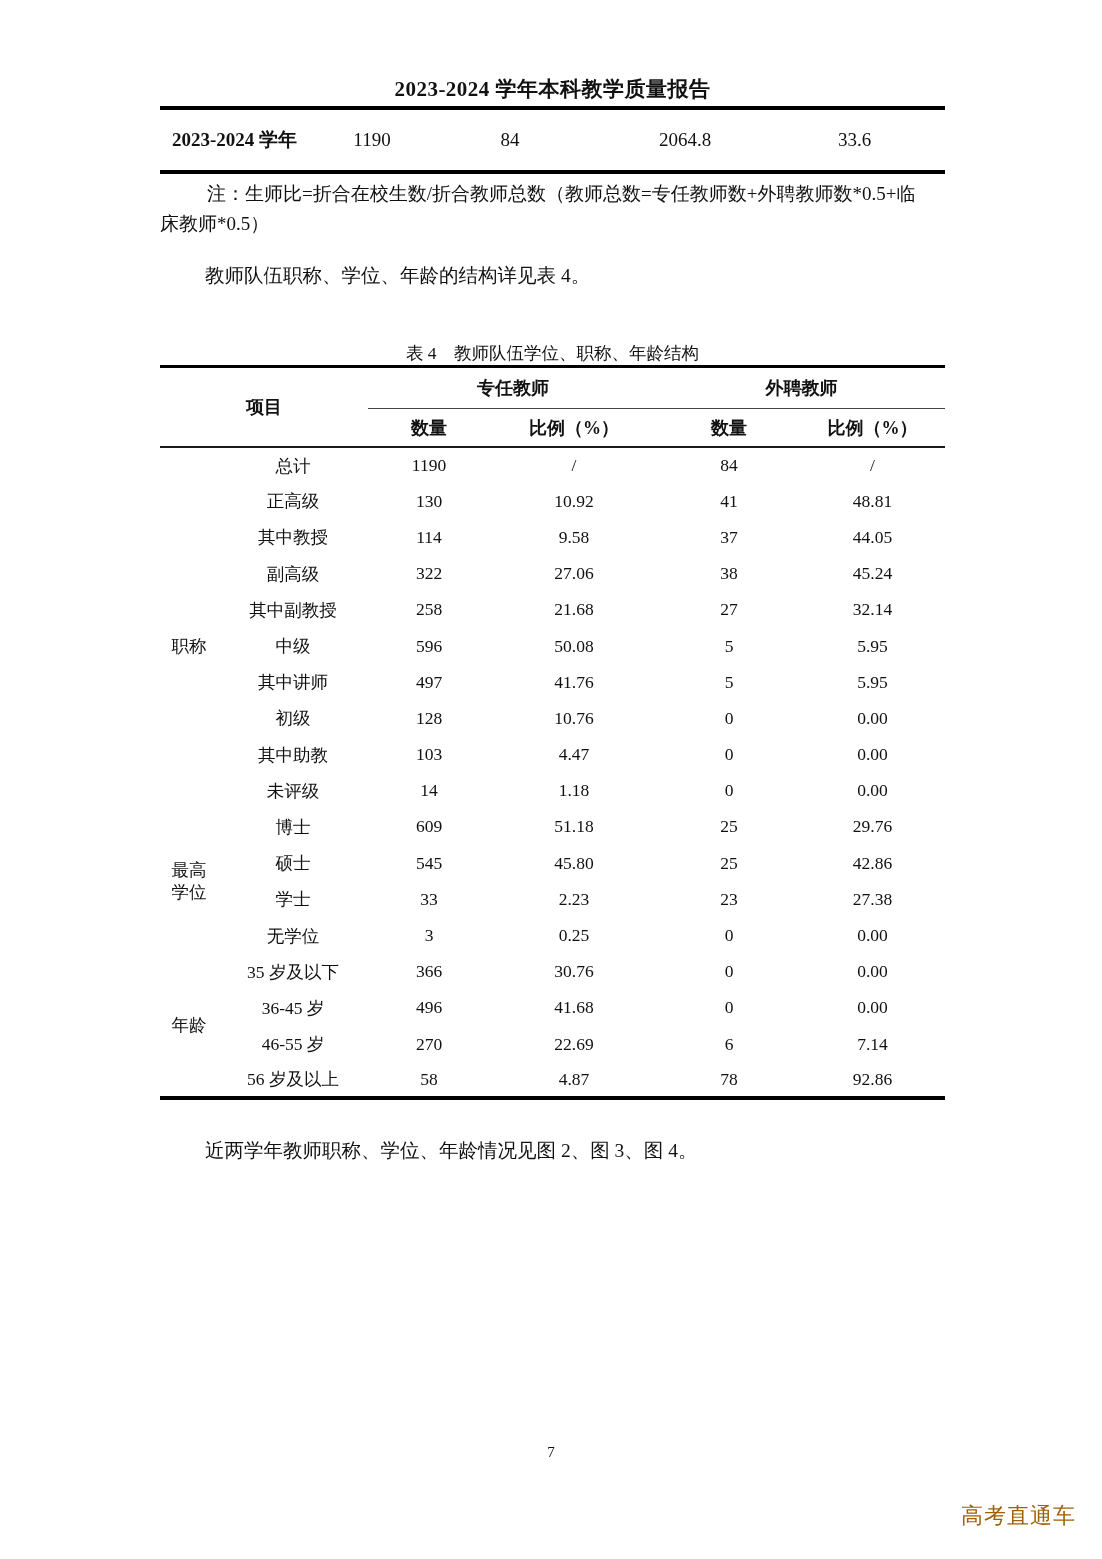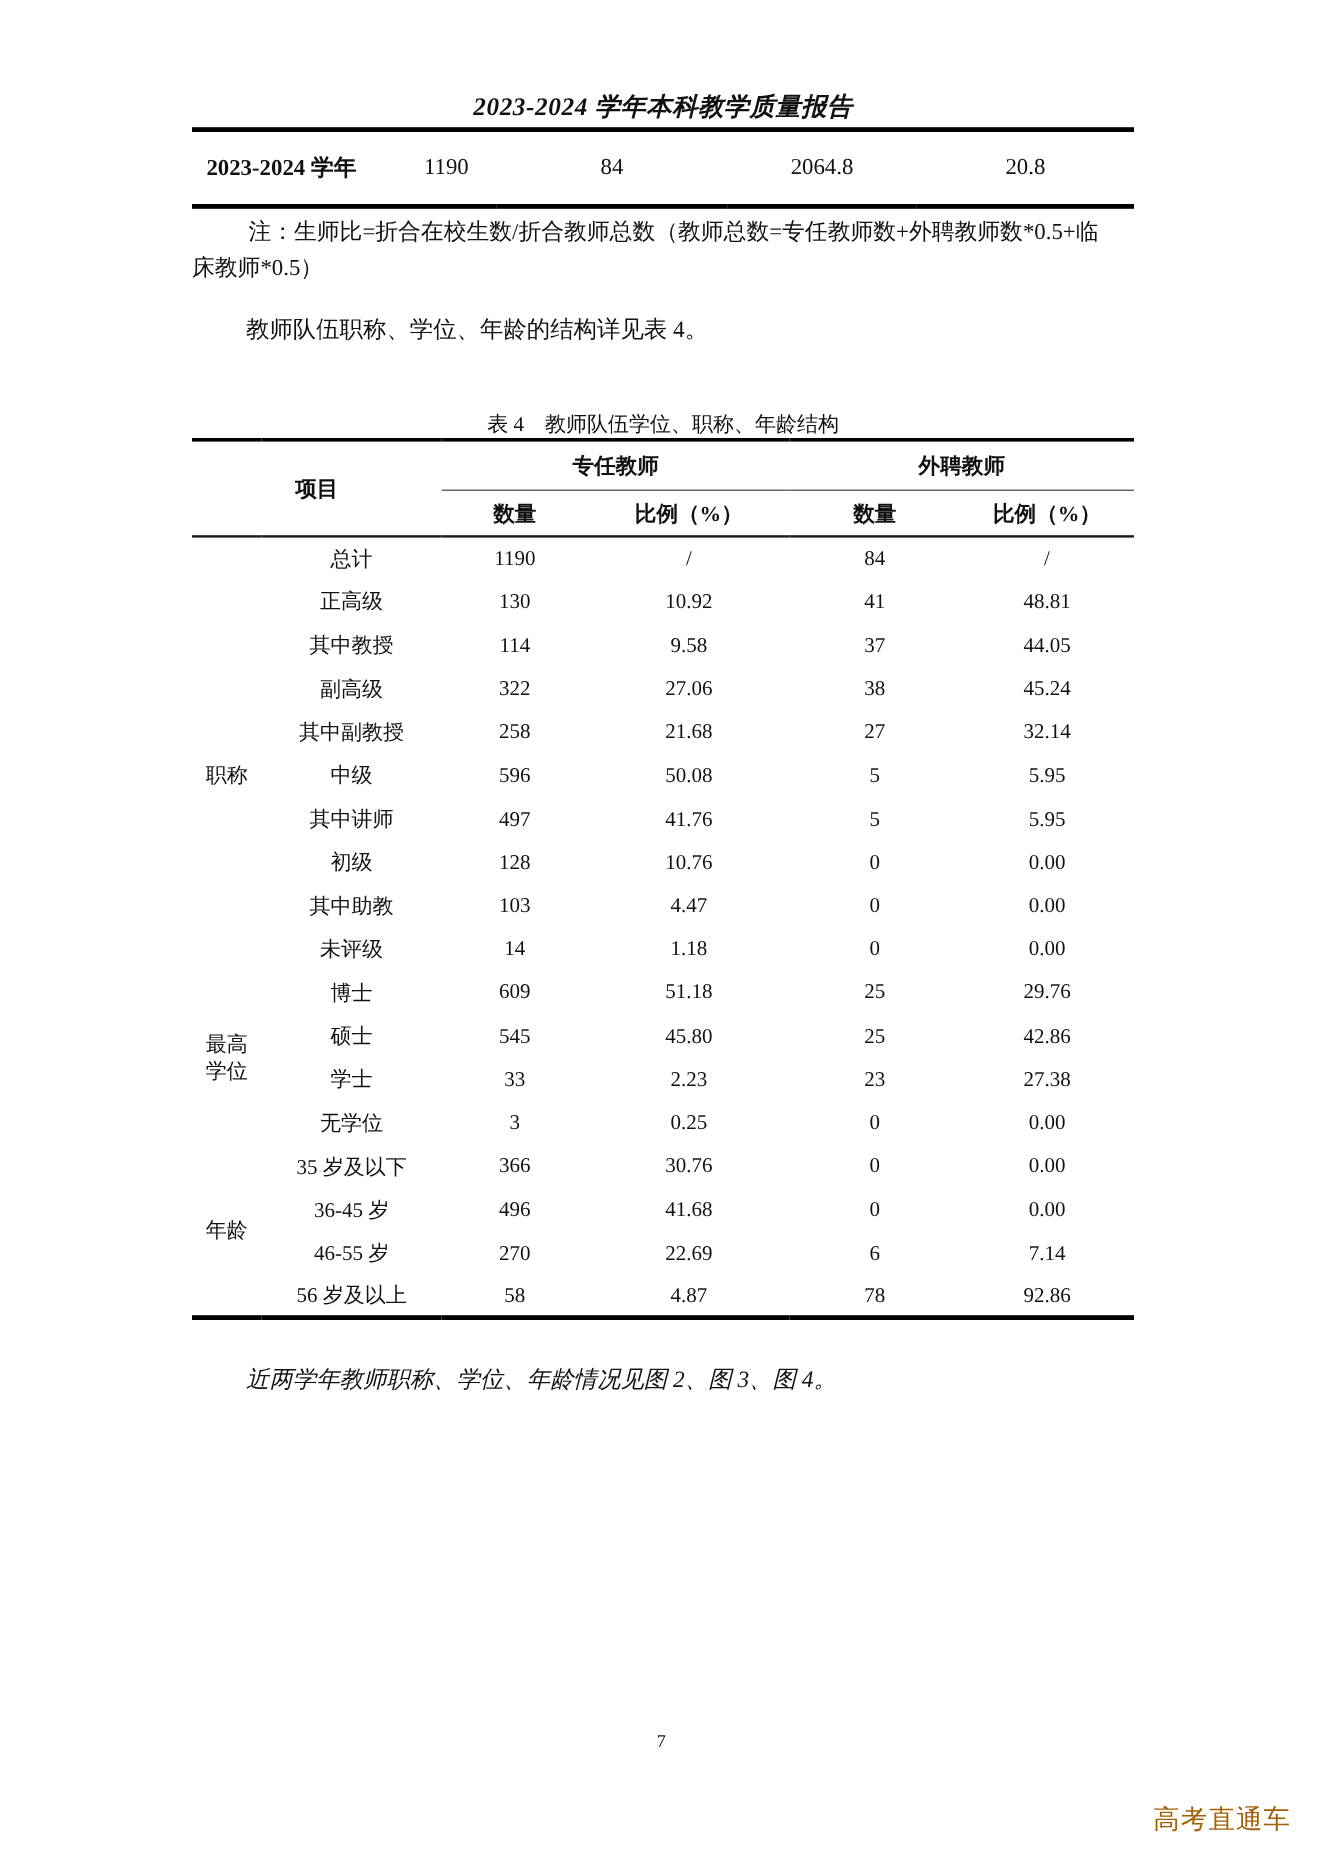--- a/index.html
+++ b/index.html
@@ -22,21 +22,20 @@
 
   
   .doc-title {
     text-align: center;
     font-size: 21px;
     font-weight: bold;
     line-height: 30px;
     letter-spacing: 0.5px;
     border-bottom: 4px solid #000;
     padding-bottom: 2px;
-    font-style: italic;
   }
 
   
   table { border-collapse: collapse; table-layout: fixed; }
   .mini-table {
     width: 785px;
     border-bottom: 4px solid #000;
   }
   .mini-table td {
     height: 60px;
@@ -60,21 +59,21 @@
   .note .n1 { text-indent: 47px; }
 
   
   .para {
     font-size: 19.5px;
     line-height: 28px;
     margin: 0;
     text-indent: 45px;
   }
   .intro { margin-top: 23px; }
-  .outro { margin-top: 37px; font-style: italic; }
+  .outro { margin-top: 37px; }
 
   
   .caption {
     margin-top: 52px;
     text-align: center;
     font-size: 17.5px;
     line-height: 22px;
   }
   .main-table {
     width: 785px;
@@ -133,21 +132,21 @@
           <col style="width:192px">
         <col style="width:158px">
           <col style="width:181px">
       </colgroup>
       <tbody>
         <tr>
           <td class="mini-label">2023-2024 学年</td>
           <td>1190</td>
           <td>84</td>
           <td>2064.8</td>
-          <td>20.8</td>
+          <td>33.6</td>
         </tr>
       </tbody>
     </table>
 
     <div class="note">
       <div class="n1">注：生师比=折合在校生数/折合教师总数（教师总数=专任教师数+外聘教师数*0.5+临</div>
       <div class="n2">床教师*0.5）</div>
     </div>
 
     <p class="para intro">教师队伍职称、学位、年龄的结构详见表 4。</p>

